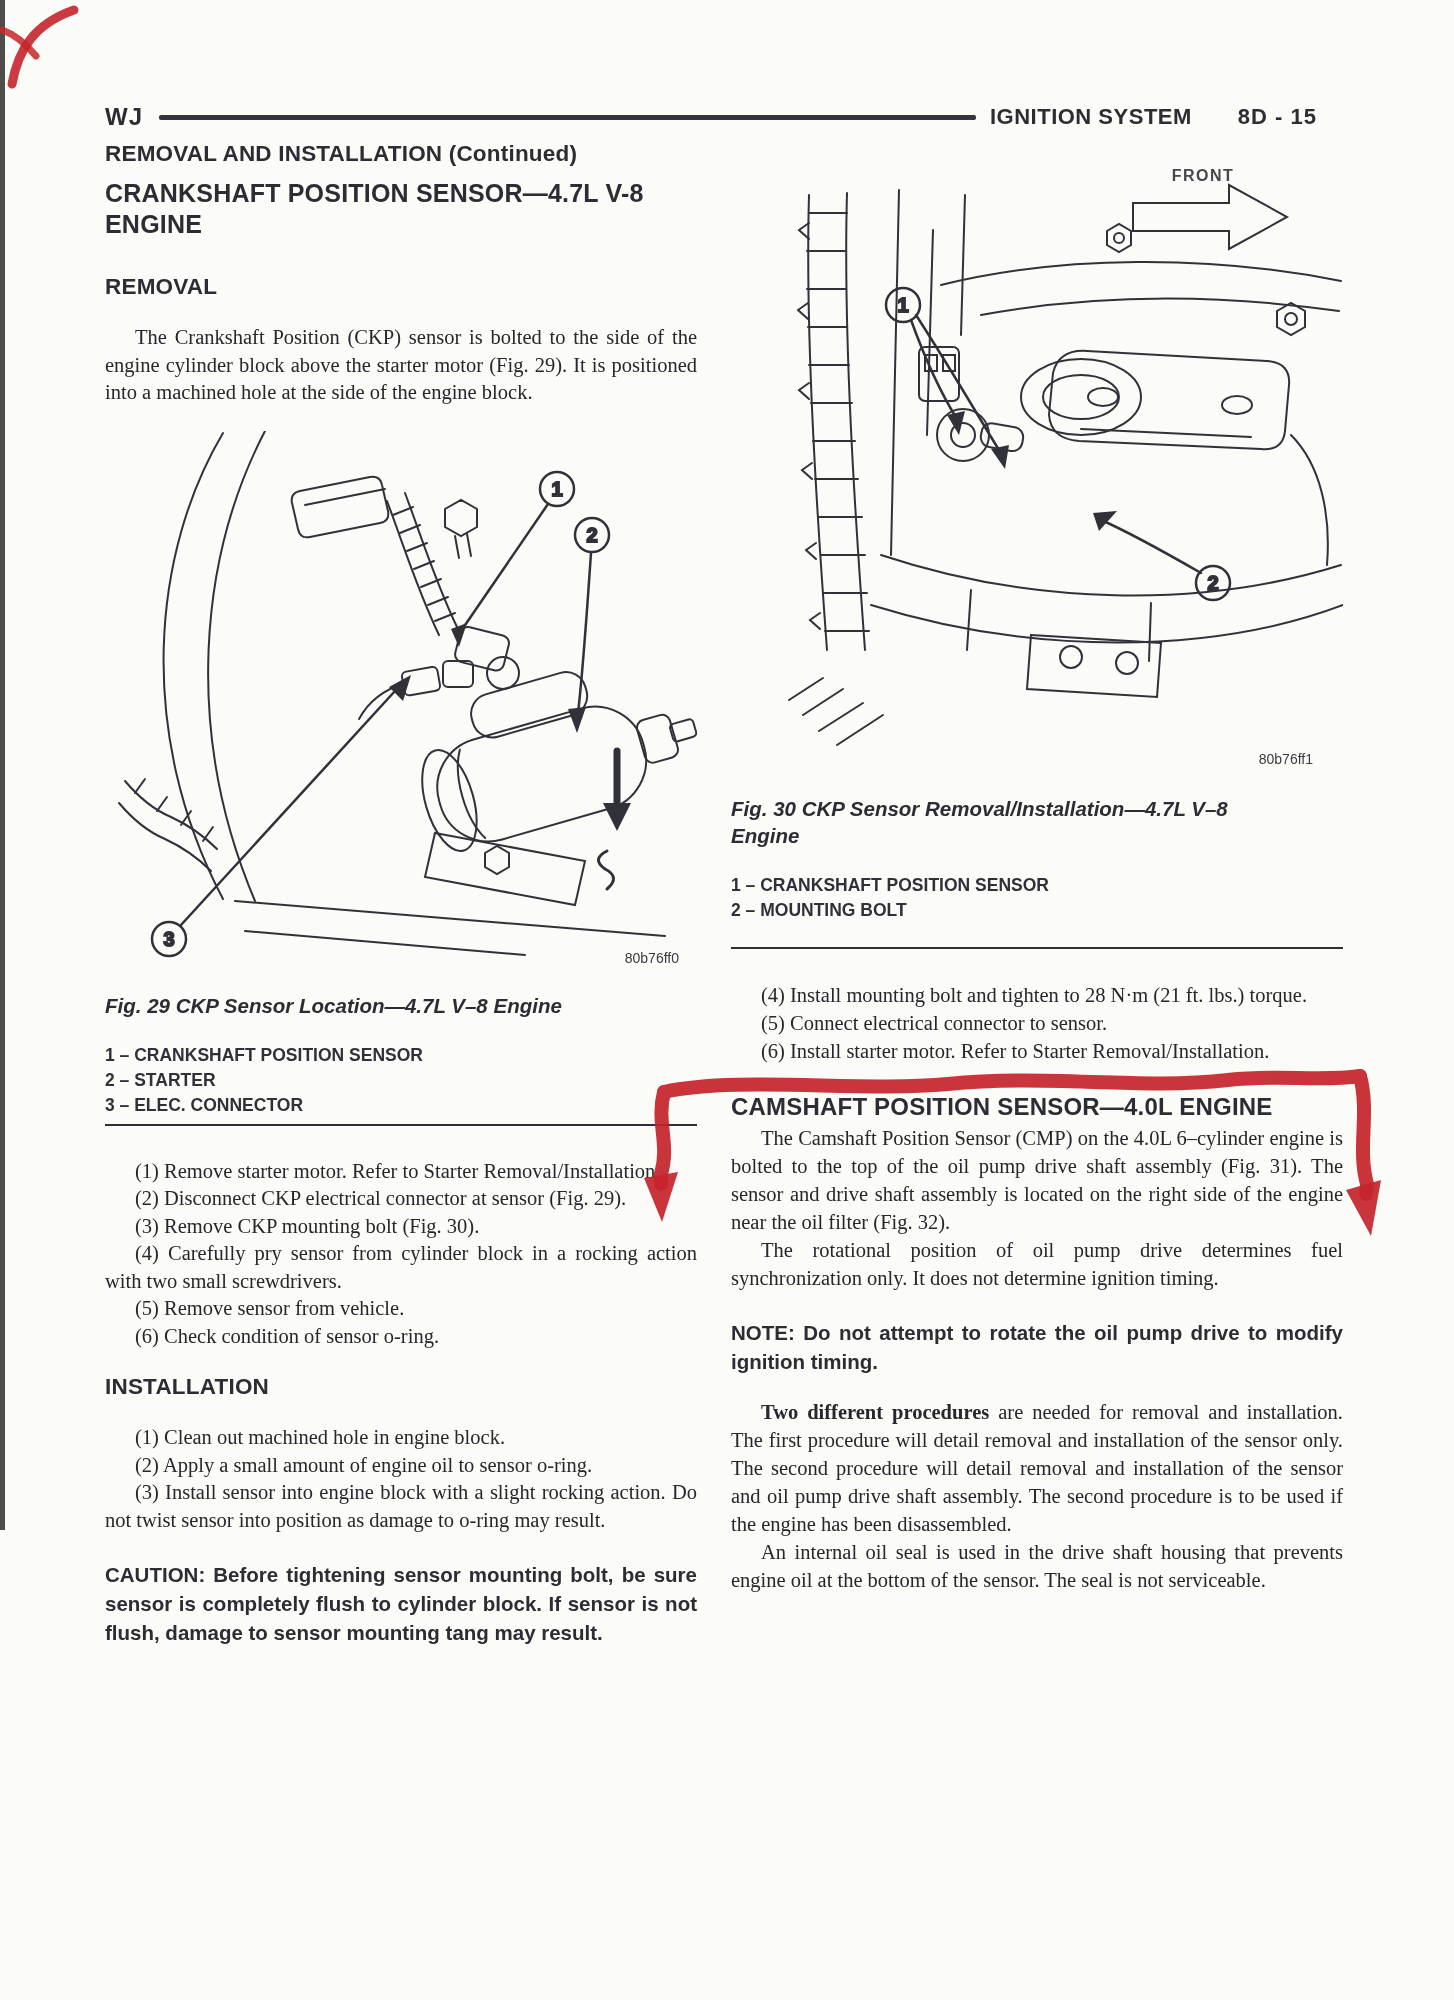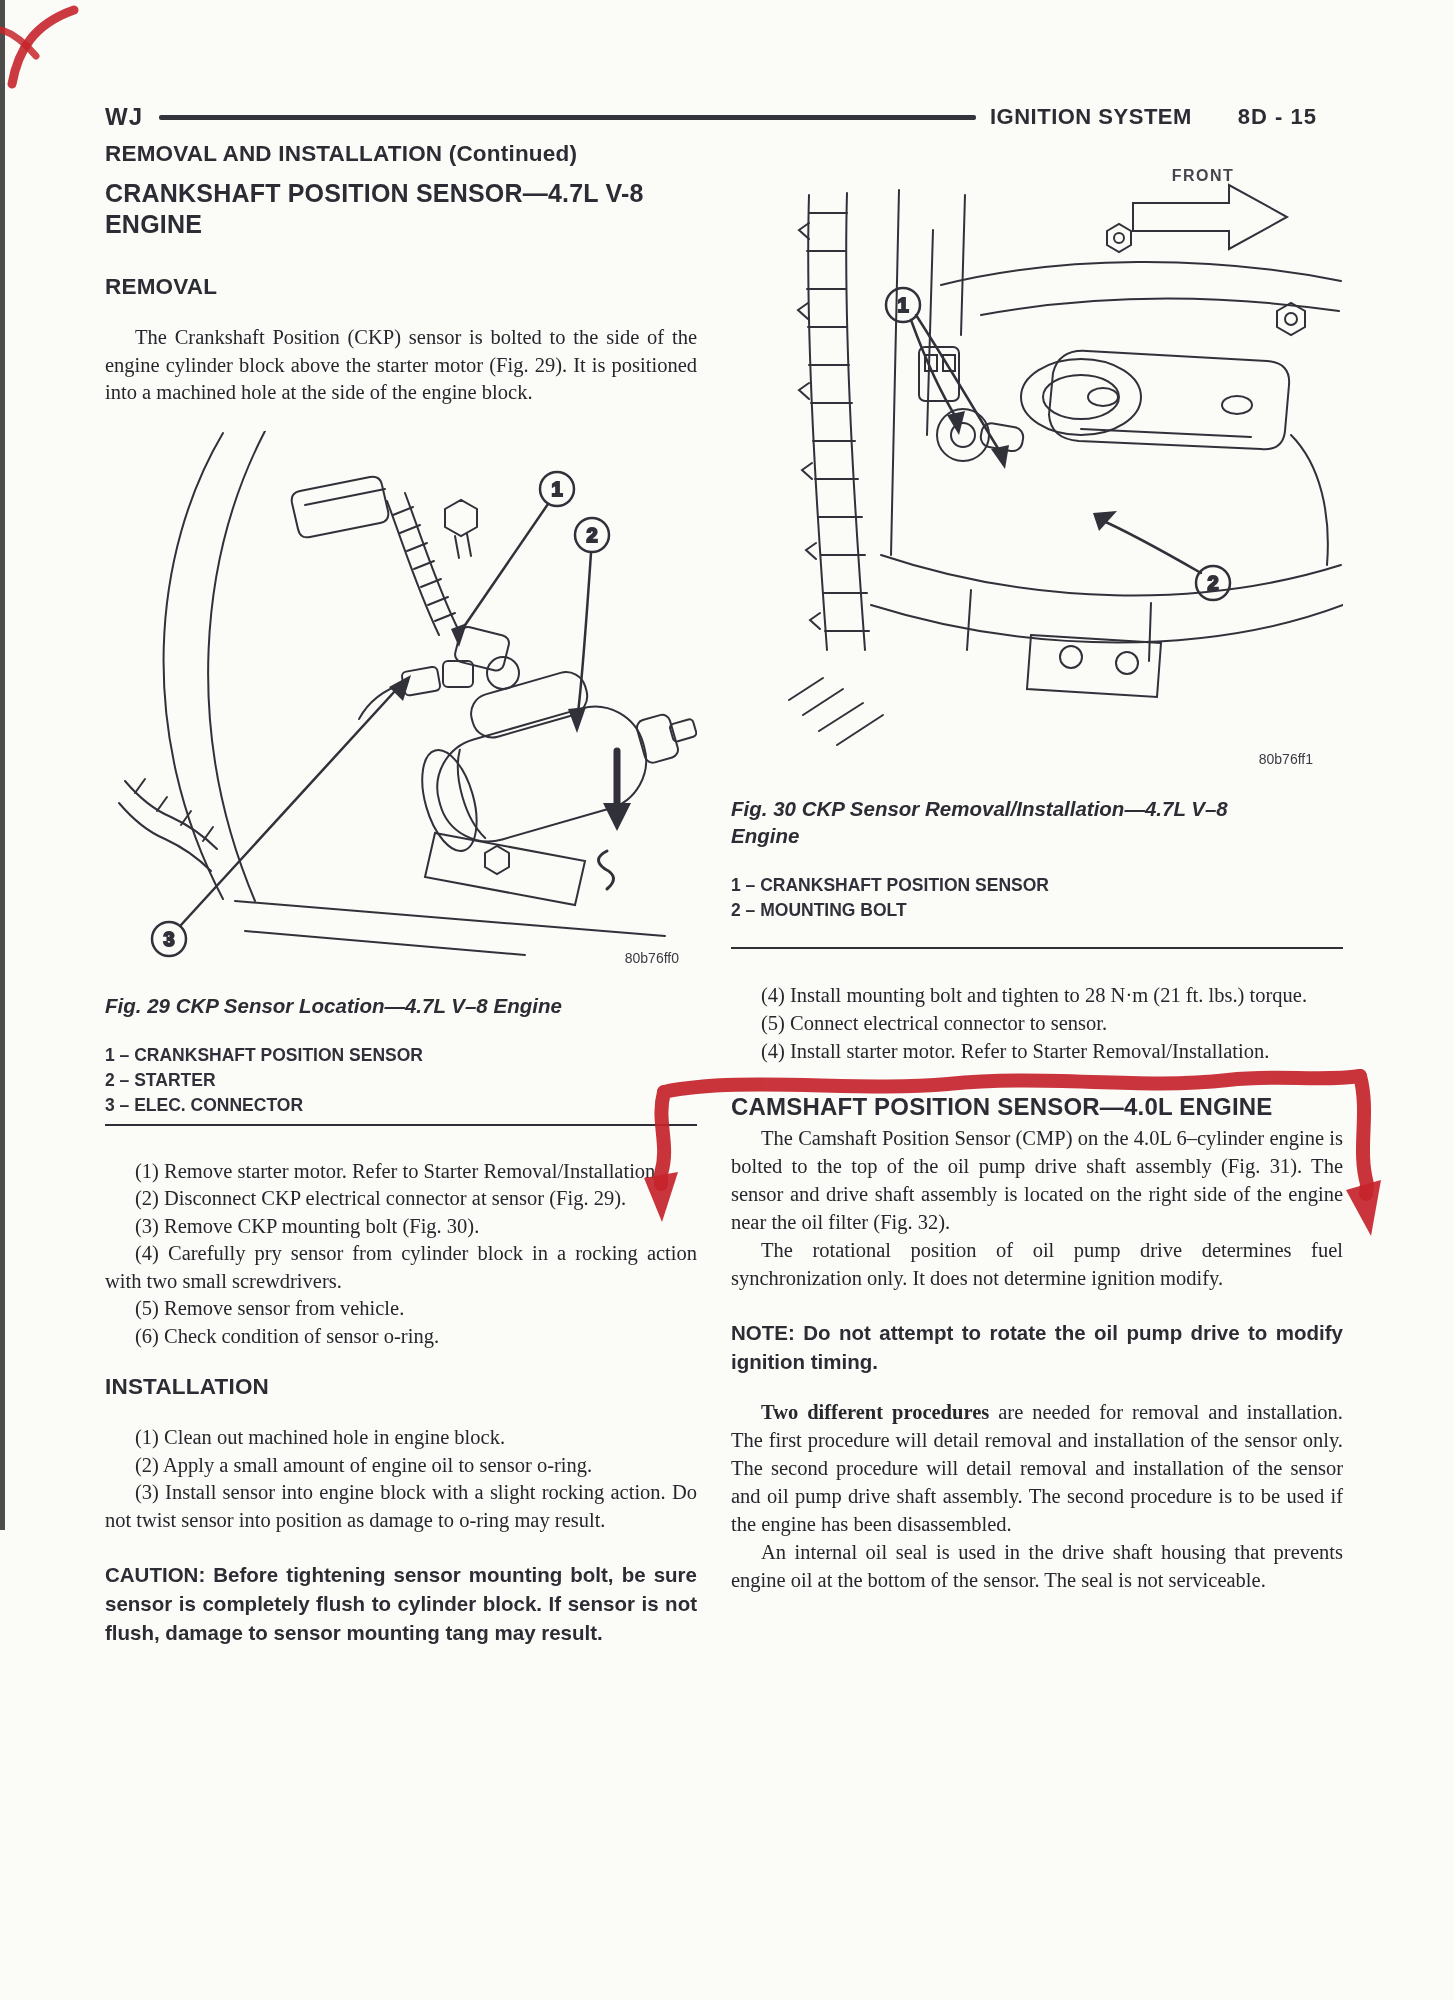--- a/index.html
+++ b/index.html
@@ -206,26 +206,26 @@
     </div>
     <div class="legend m-t8">
       <div>1 – CRANKSHAFT POSITION SENSOR</div>
       <div>2 – MOUNTING BOLT</div>
     </div>
     <div class="rule m-t8"></div>
 
     <div class="m-t32">
       <p class="step">(4) Install mounting bolt and tighten to 28 N·m (21 ft. lbs.) torque.</p>
       <p class="step">(5) Connect electrical connector to sensor.</p>
-      <p class="step">(4) Install starter motor. Refer to Starter Removal/Installation.</p>
+      <p class="step">(6) Install starter motor. Refer to Starter Removal/Installation.</p>
     </div>
 
     <h2 class="sect m-t26" style="font-size:24px;">CAMSHAFT POSITION SENSOR—4.0L ENGINE</h2>
     <p class="body m-t2">The Camshaft Position Sensor (CMP) on the 4.0L 6–cylinder engine is bolted to the top of the oil pump drive shaft assembly (Fig. 31). The sensor and drive shaft assembly is located on the right side of the engine near the oil filter (Fig. 32).</p>
-    <p class="body">The rotational position of oil pump drive determines fuel synchronization only. It does not determine ignition modify.</p>
+    <p class="body">The rotational position of oil pump drive determines fuel synchronization only. It does not determine ignition timing.</p>
     <p class="bold-note m-t26">NOTE: Do not attempt to rotate the oil pump drive to modify ignition timing.</p>
     <p class="body m-t22"><b>Two different procedures</b><span> are needed for removal and installation. The first procedure will detail removal and installation of the sensor only. The second procedure will detail removal and installation of the sensor and oil pump drive shaft assembly. The second procedure is to be used if the engine has been disassembled.</span></p>
     <p class="body">An internal oil seal is used in the drive shaft housing that prevents engine oil at the bottom of the sensor. The seal is not serviceable.</p>
   </div>
 
   <svg class="red-annotation" width="800" height="230" viewBox="0 0 800 230">
     <g stroke="#c5242c" stroke-width="14" fill="none" stroke-linecap="round" opacity=".92">
       <path d="M46,50 C120,34 240,50 330,42 C430,32 520,48 610,38 C660,32 702,40 742,34"></path>
       <path d="M46,50 C38,80 52,102 43,132 L43,142"></path>
       <path d="M742,34 C752,72 739,106 749,142 L748,152"></path>

